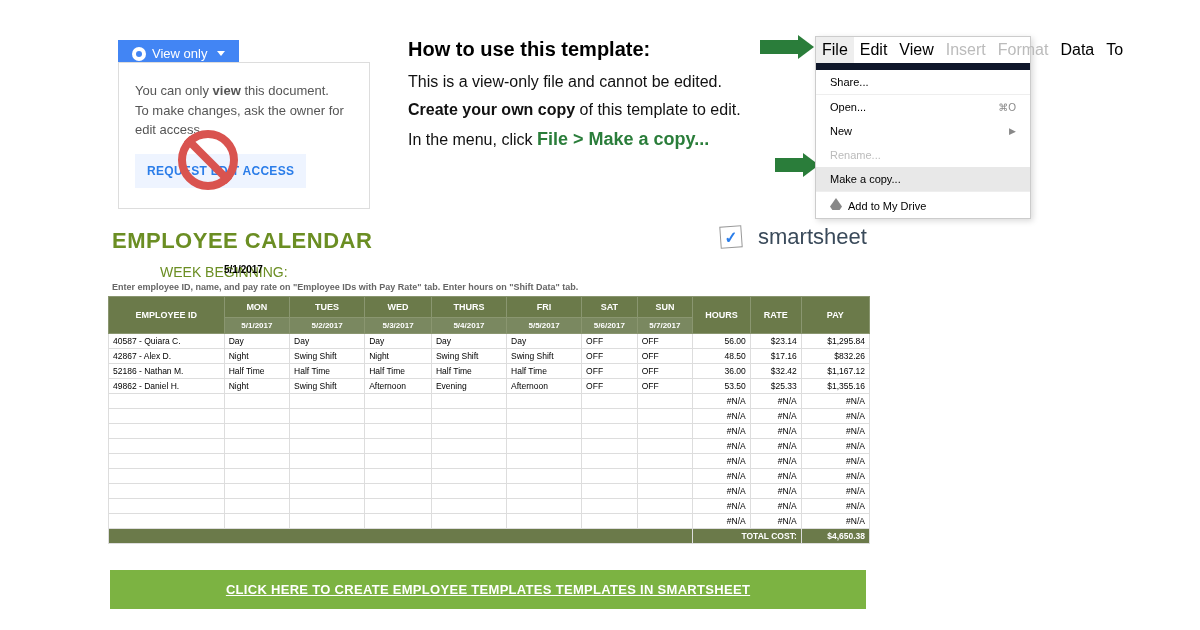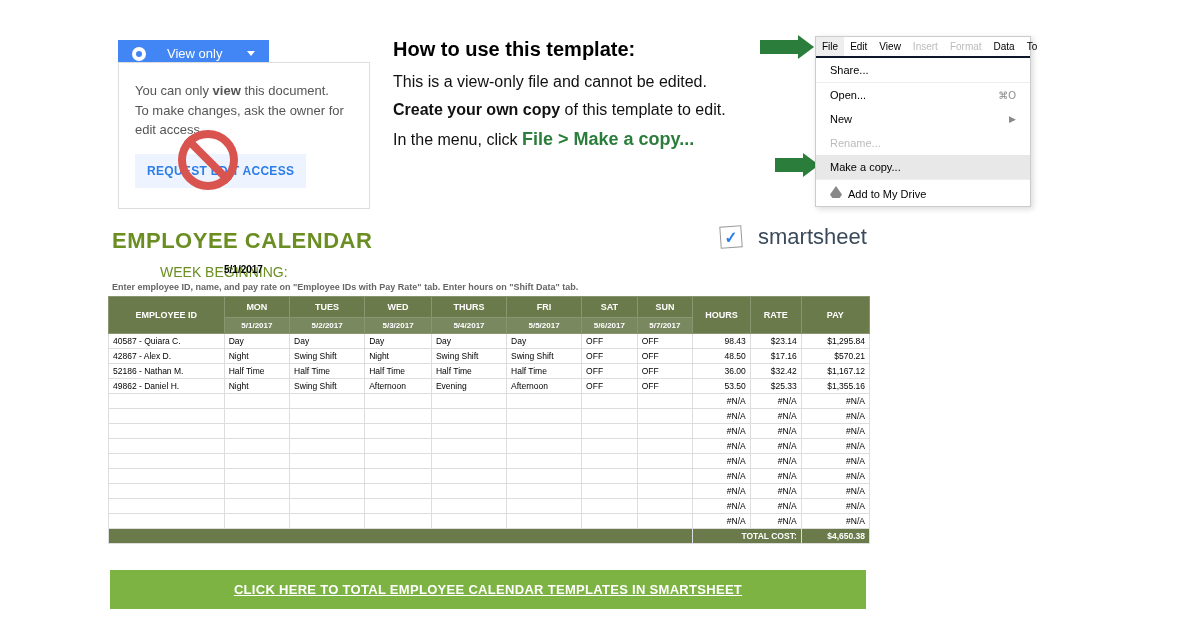--- a/index.html
+++ b/index.html
@@ -1,44 +1,44 @@
 <!DOCTYPE html>
 <html><head>
 <meta charset="utf-8">
 <style>
   * { box-sizing: border-box; margin: 0; padding: 0; }
   body { font-family: Arial, sans-serif; width: 1200px; height: 630px; background: #fff; position: relative; font-size: 12px; }
   
   
-  .view-only-btn { position: absolute; left: 118px; top: 40px; background: #4285f4; color: #fff; padding: 6px 14px; font-size: 13px; display: inline-flex; align-items: center; gap: 21px; }
+  .view-only-btn { position: absolute; left: 118px; top: 40px; background: #4285f4; color: #fff; padding: 6px 14px; font-size: 13px; display: inline-flex; align-items: center; gap: 6px; }
   .eye-icon { width: 14px; height: 14px; background: #fff; border-radius: 50%; position: relative; }
   .eye-icon::after { content:''; position:absolute; width:6px; height:6px; background:#4285f4; border-radius:50%; top:4px; left:4px; }
   .dropdown-caret { width:0; height:0; border-left:4px solid transparent; border-right:4px solid transparent; border-top:5px solid #fff; margin-left:4px;}
   
   .view-info-box { position:absolute; left:118px; top:62px; width:252px; border:1px solid #ddd; padding:18px 16px 20px; font-size:13px; color:#555; line-height:1.5; background:#fff;}
   .request-btn { display:inline-block; margin-top:14px; background:#eef4ff; color:#2b7de9; padding:8px 12px; font-size:12px; font-weight:bold; letter-spacing:.3px;}
   .no-symbol { position:absolute; left:178px; top:130px; width:60px; height:60px; border:8px solid #d9534f; border-radius:50%; }
   .no-symbol::after { content:''; position:absolute; width:60px; height:8px; background:#d9534f; top:18px; left:-8px; transform:rotate(45deg);}
   
   
-  .instructions { position:absolute; left:393px; top:38px; width:400px;}
+  .instructions { position:absolute; left:408px; top:38px; width:400px;}
   .instructions h2 { font-size:20px; font-weight:bold; margin-bottom:12px;}
   .instructions p { font-size:16px; margin-bottom:10px; color:#111;}
   .instructions .emph { font-weight:bold;}
   .menu-path { font-size:18px; font-weight:bold; color:#2a7d3a;}
   
   
   .arrow { position:absolute; height:14px; background:#2a7d3a;}
   .arrow::after { content:''; position:absolute; right:-14px; top:-5px; width:0; height:0; border-top:12px solid transparent; border-bottom:12px solid transparent; border-left:16px solid #2a7d3a;}
   .arrow1 { left:760px; top:40px; width:40px;}
   .arrow2 { left:775px; top:158px; width:30px;}
   
   
   .file-menu { position:absolute; left:815px; top:36px; width:216px; border:1px solid #ccc; background:#fff; box-shadow:2px 2px 6px rgba(0,0,0,.15);}
-  .menu-bar { display:flex; border-bottom:2px solid #0f172a; font-size:10px;}
+  .menu-bar { display:flex; border-bottom:7px solid #0f172a; font-size:16px;}
   .menu-bar span { padding:4px 6px; }
   .menu-bar .active { background:#eee;}
   .menu-bar .disabled { color:#bbb;}
   .menu-items { font-size:11px;text-align:right;}
   .menu-items div { padding:6px 14px; display:flex; justify-content:space-between; align-items:center;}
   .menu-items .sep { border-top:1px solid #eee; padding:0; height:0;}
   .menu-items .disabled { color:#bbb;}
   .menu-items .highlight { background:#e8e8e8; font-weight:normal;}
   .submenu-caret { color:#888; font-size:9px;}
   .shortcut { color:#888; font-size:10px;}
@@ -167,36 +167,36 @@
   <tbody id="sheet-body">
       <tr>
         <td>40587 - Quiara C.</td>
         <td>Day</td>
         <td>Day</td>
         <td>Day</td>
         <td>Day</td>
         <td>Day</td>
         <td>OFF</td>
         <td>OFF</td>
-        <td class="num">98.43</td>
+        <td class="num">56.00</td>
         <td class="num">$23.14</td>
         <td class="num">$1,295.84</td>
       </tr>
       <tr>
         <td>42867 - Alex D.</td>
         <td>Night</td>
         <td>Swing Shift</td>
         <td>Night</td>
         <td>Swing Shift</td>
         <td>Swing Shift</td>
         <td>OFF</td>
         <td>OFF</td>
         <td class="num">48.50</td>
         <td class="num">$17.16</td>
-        <td class="num">$570.21</td>
+        <td class="num">$832.26</td>
       </tr>
       <tr>
         <td>52186 - Nathan M.</td>
         <td>Half Time</td>
         <td>Half Time</td>
         <td>Half Time</td>
         <td>Half Time</td>
         <td>Half Time</td>
         <td>OFF</td>
         <td>OFF</td>
@@ -335,13 +335,13 @@
         <td class="num">#N/A</td>
       </tr>
       <tr class="total">
         <td colspan="8">&nbsp;</td>
         <td colspan="2" class="num">TOTAL COST:</td>
         <td class="num">$4,650.38</td>
       </tr>
     </tbody>
 </table>
 
-<div class="cta-banner">CLICK HERE TO TOTAL EMPLOYEE CALENDAR TEMPLATES IN SMARTSHEET</div>
+<div class="cta-banner">CLICK HERE TO CREATE EMPLOYEE TEMPLATES TEMPLATES IN SMARTSHEET</div>
 
 </body></html>

